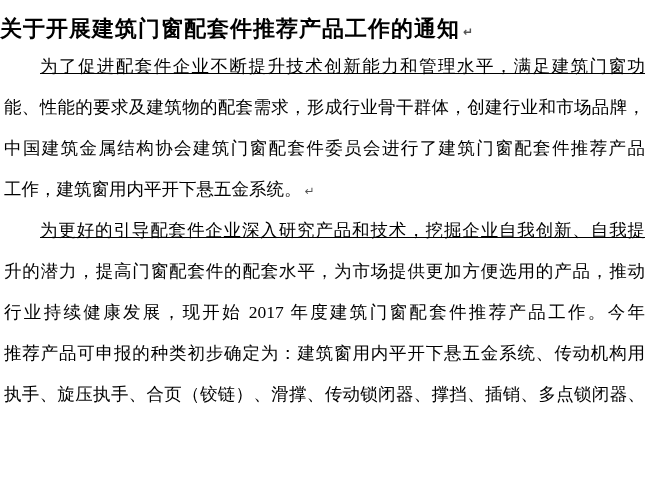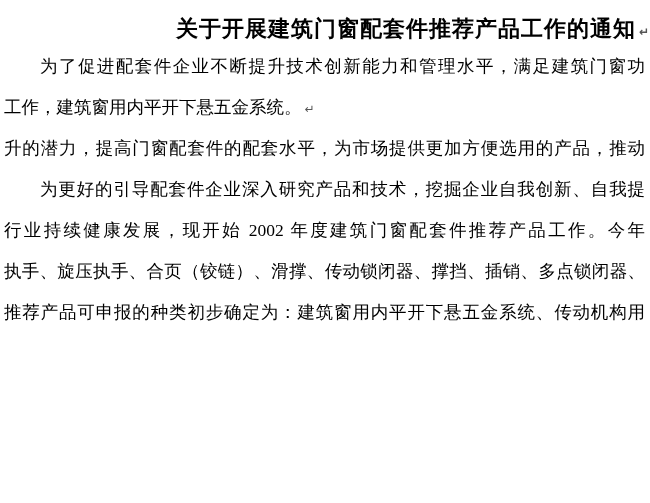--- a/index.html
+++ b/index.html
@@ -12,21 +12,21 @@
     color: #000;
     font-family: "Liberation Serif", "DejaVu Serif", serif;
   }
   .title-row {
     position: absolute;
     top: 12px;
     left: 0;
     right: 0;
     height: 34px;
     line-height: 34px;
-    text-align: right;
+    text-align: left;
     font-family: "Liberation Sans", "DejaVu Sans", sans-serif;
     font-weight: bold;
     font-size: 22px;
     letter-spacing: 1px;
     white-space: nowrap;
   }
   .body-block {
     position: absolute;
     top: 46px;
     left: 4px;
@@ -38,21 +38,21 @@
     font-size: 17.5px;
     white-space: nowrap;
     overflow: hidden;
   }
   .just {
     white-space: normal;
     text-align: justify;
     text-align-last: justify;
     text-justify: inter-character;
   }
-  .indent { padding-left: 36px; }
+  .indent { padding-left: 36px; text-decoration: underline; }
   .left { text-align: left; }
   .pilcrow {
     font-family: "DejaVu Sans", sans-serif;
     font-size: 12px;
     color: #555;
     margin-left: 3px;
     vertical-align: baseline;
   }
 </style>
 </head>
@@ -61,25 +61,27 @@
 <div class="page">
 
   <div class="title-row">
     <span>关于开展建筑门窗配套件推荐产品工作的通知</span><span class="pilcrow">↵</span>
   </div>
 
   <div class="body-block">
 
 
     <div class="line just indent">为了促进配套件企业不断提升技术创新能力和管理水平，满足建筑门窗功</div>
+    <div class="line just">能、性能的要求及建筑物的配套需求，形成行业骨干群体，创建行业和市场品牌，</div>
+    <div class="line just">中国建筑金属结构协会建筑门窗配套件委员会进行了建筑门窗配套件推荐产品</div>
 
     <div class="line left">
       <span>工作，建筑窗用内平开下悬五金系统。</span><span class="pilcrow">↵</span>
     </div>
 
+    <div class="line just indent">为更好的引导配套件企业深入研究产品和技术，挖掘企业自我创新、自我提</div>
     <div class="line just">升的潜力，提高门窗配套件的配套水平，为市场提供更加方便选用的产品，推动</div>
-    <div class="line just indent">为更好的引导配套件企业深入研究产品和技术，挖掘企业自我创新、自我提</div>
-    <div class="line just">行业持续健康发展，现开始 2002 年度建筑门窗配套件推荐产品工作。今年</div>
+    <div class="line just">行业持续健康发展，现开始 2017 年度建筑门窗配套件推荐产品工作。今年</div>
+    <div class="line just">推荐产品可申报的种类初步确定为：建筑窗用内平开下悬五金系统、传动机构用</div>
     <div class="line just">执手、旋压执手、合页（铰链）、滑撑、传动锁闭器、撑挡、插销、多点锁闭器、</div>
-    <div class="line just">推荐产品可申报的种类初步确定为：建筑窗用内平开下悬五金系统、传动机构用</div>
 
   </div>
 </div>
 
 </body></html>

